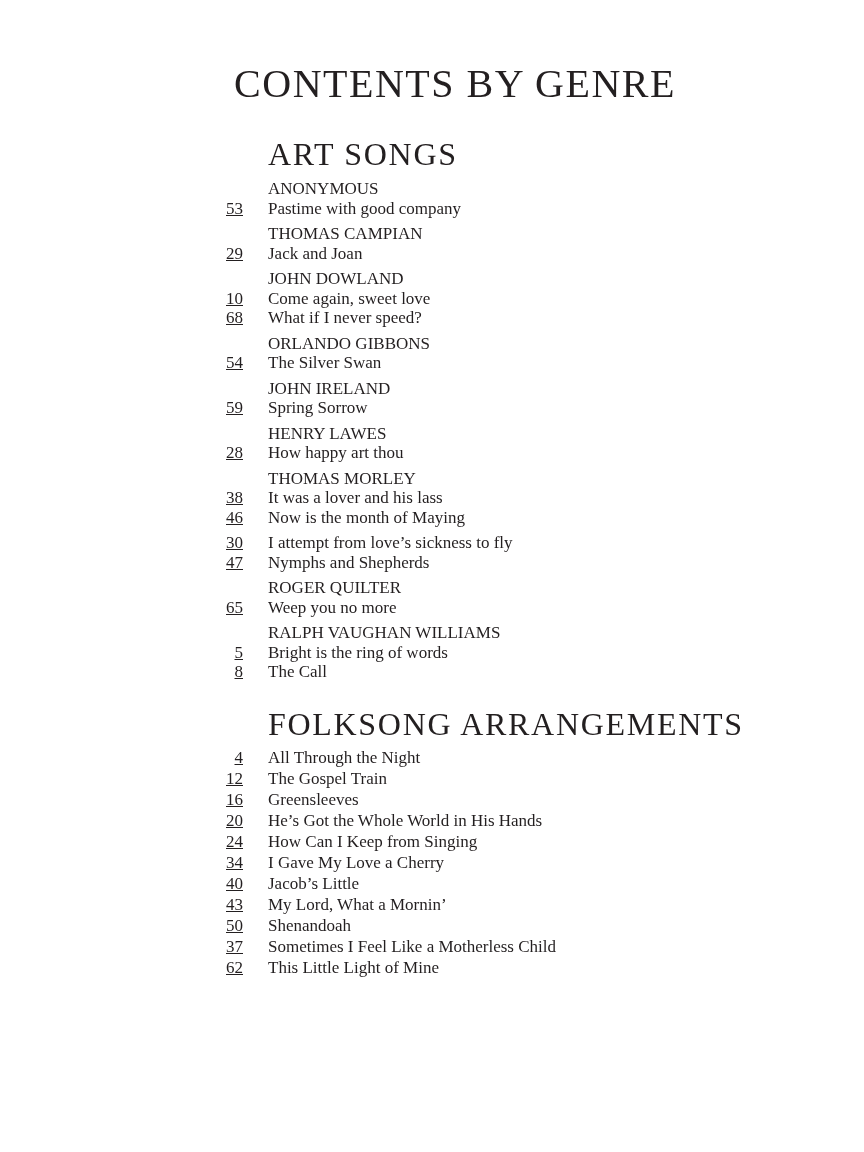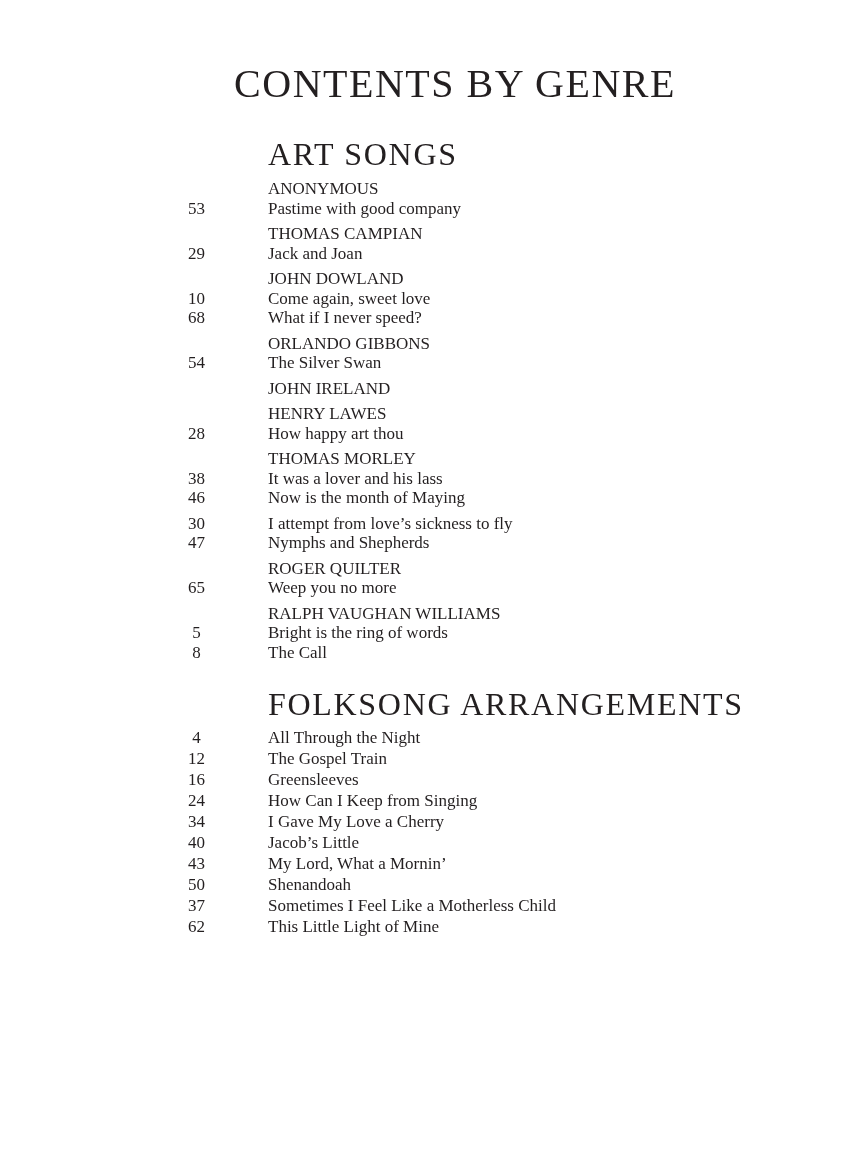--- a/index.html
+++ b/index.html
@@ -48,22 +48,23 @@
   .row {
     display: flex;
     font-size: 17px;
     line-height: 19.5px;
     white-space: nowrap;
   }
   .genre-section.folk .row { line-height: 21px; }
   .num {
     display: inline-block;
     width: 93px;
-    text-align: center;
+    text-align: right;
     flex: 0 0 93px;
+    text-decoration: underline;
   }
   .ttl {
     margin-left: 25px;
   }
 </style>
 </head>
 <body>
 
 <div class="page">
   <h1 class="doc-title">CONTENTS BY GENRE</h1>
@@ -114,20 +115,24 @@
             <div class="row">
     <span class="num">54</span>
     <span class="ttl">The Silver Swan</span>
   </div>
           </div>
           <div class="group">
             <div class="row">
     <span class="num"></span>
     <span class="ttl">JOHN IRELAND</span>
   </div>
+            <div class="row">
+    <span class="num">59</span>
+    <span class="ttl">Spring Sorrow</span>
+  </div>
           </div>
           <div class="group">
             <div class="row">
     <span class="num"></span>
     <span class="ttl">HENRY LAWES</span>
   </div>
             <div class="row">
     <span class="num">28</span>
     <span class="ttl">How happy art thou</span>
   </div>
@@ -193,20 +198,24 @@
   </div>
             <div class="row">
     <span class="num">12</span>
     <span class="ttl">The Gospel Train</span>
   </div>
             <div class="row">
     <span class="num">16</span>
     <span class="ttl">Greensleeves</span>
   </div>
             <div class="row">
+    <span class="num">20</span>
+    <span class="ttl">He’s Got the Whole World in His Hands</span>
+  </div>
+            <div class="row">
     <span class="num">24</span>
     <span class="ttl">How Can I Keep from Singing</span>
   </div>
             <div class="row">
     <span class="num">34</span>
     <span class="ttl">I Gave My Love a Cherry</span>
   </div>
             <div class="row">
     <span class="num">40</span>
     <span class="ttl">Jacob’s Little</span>

